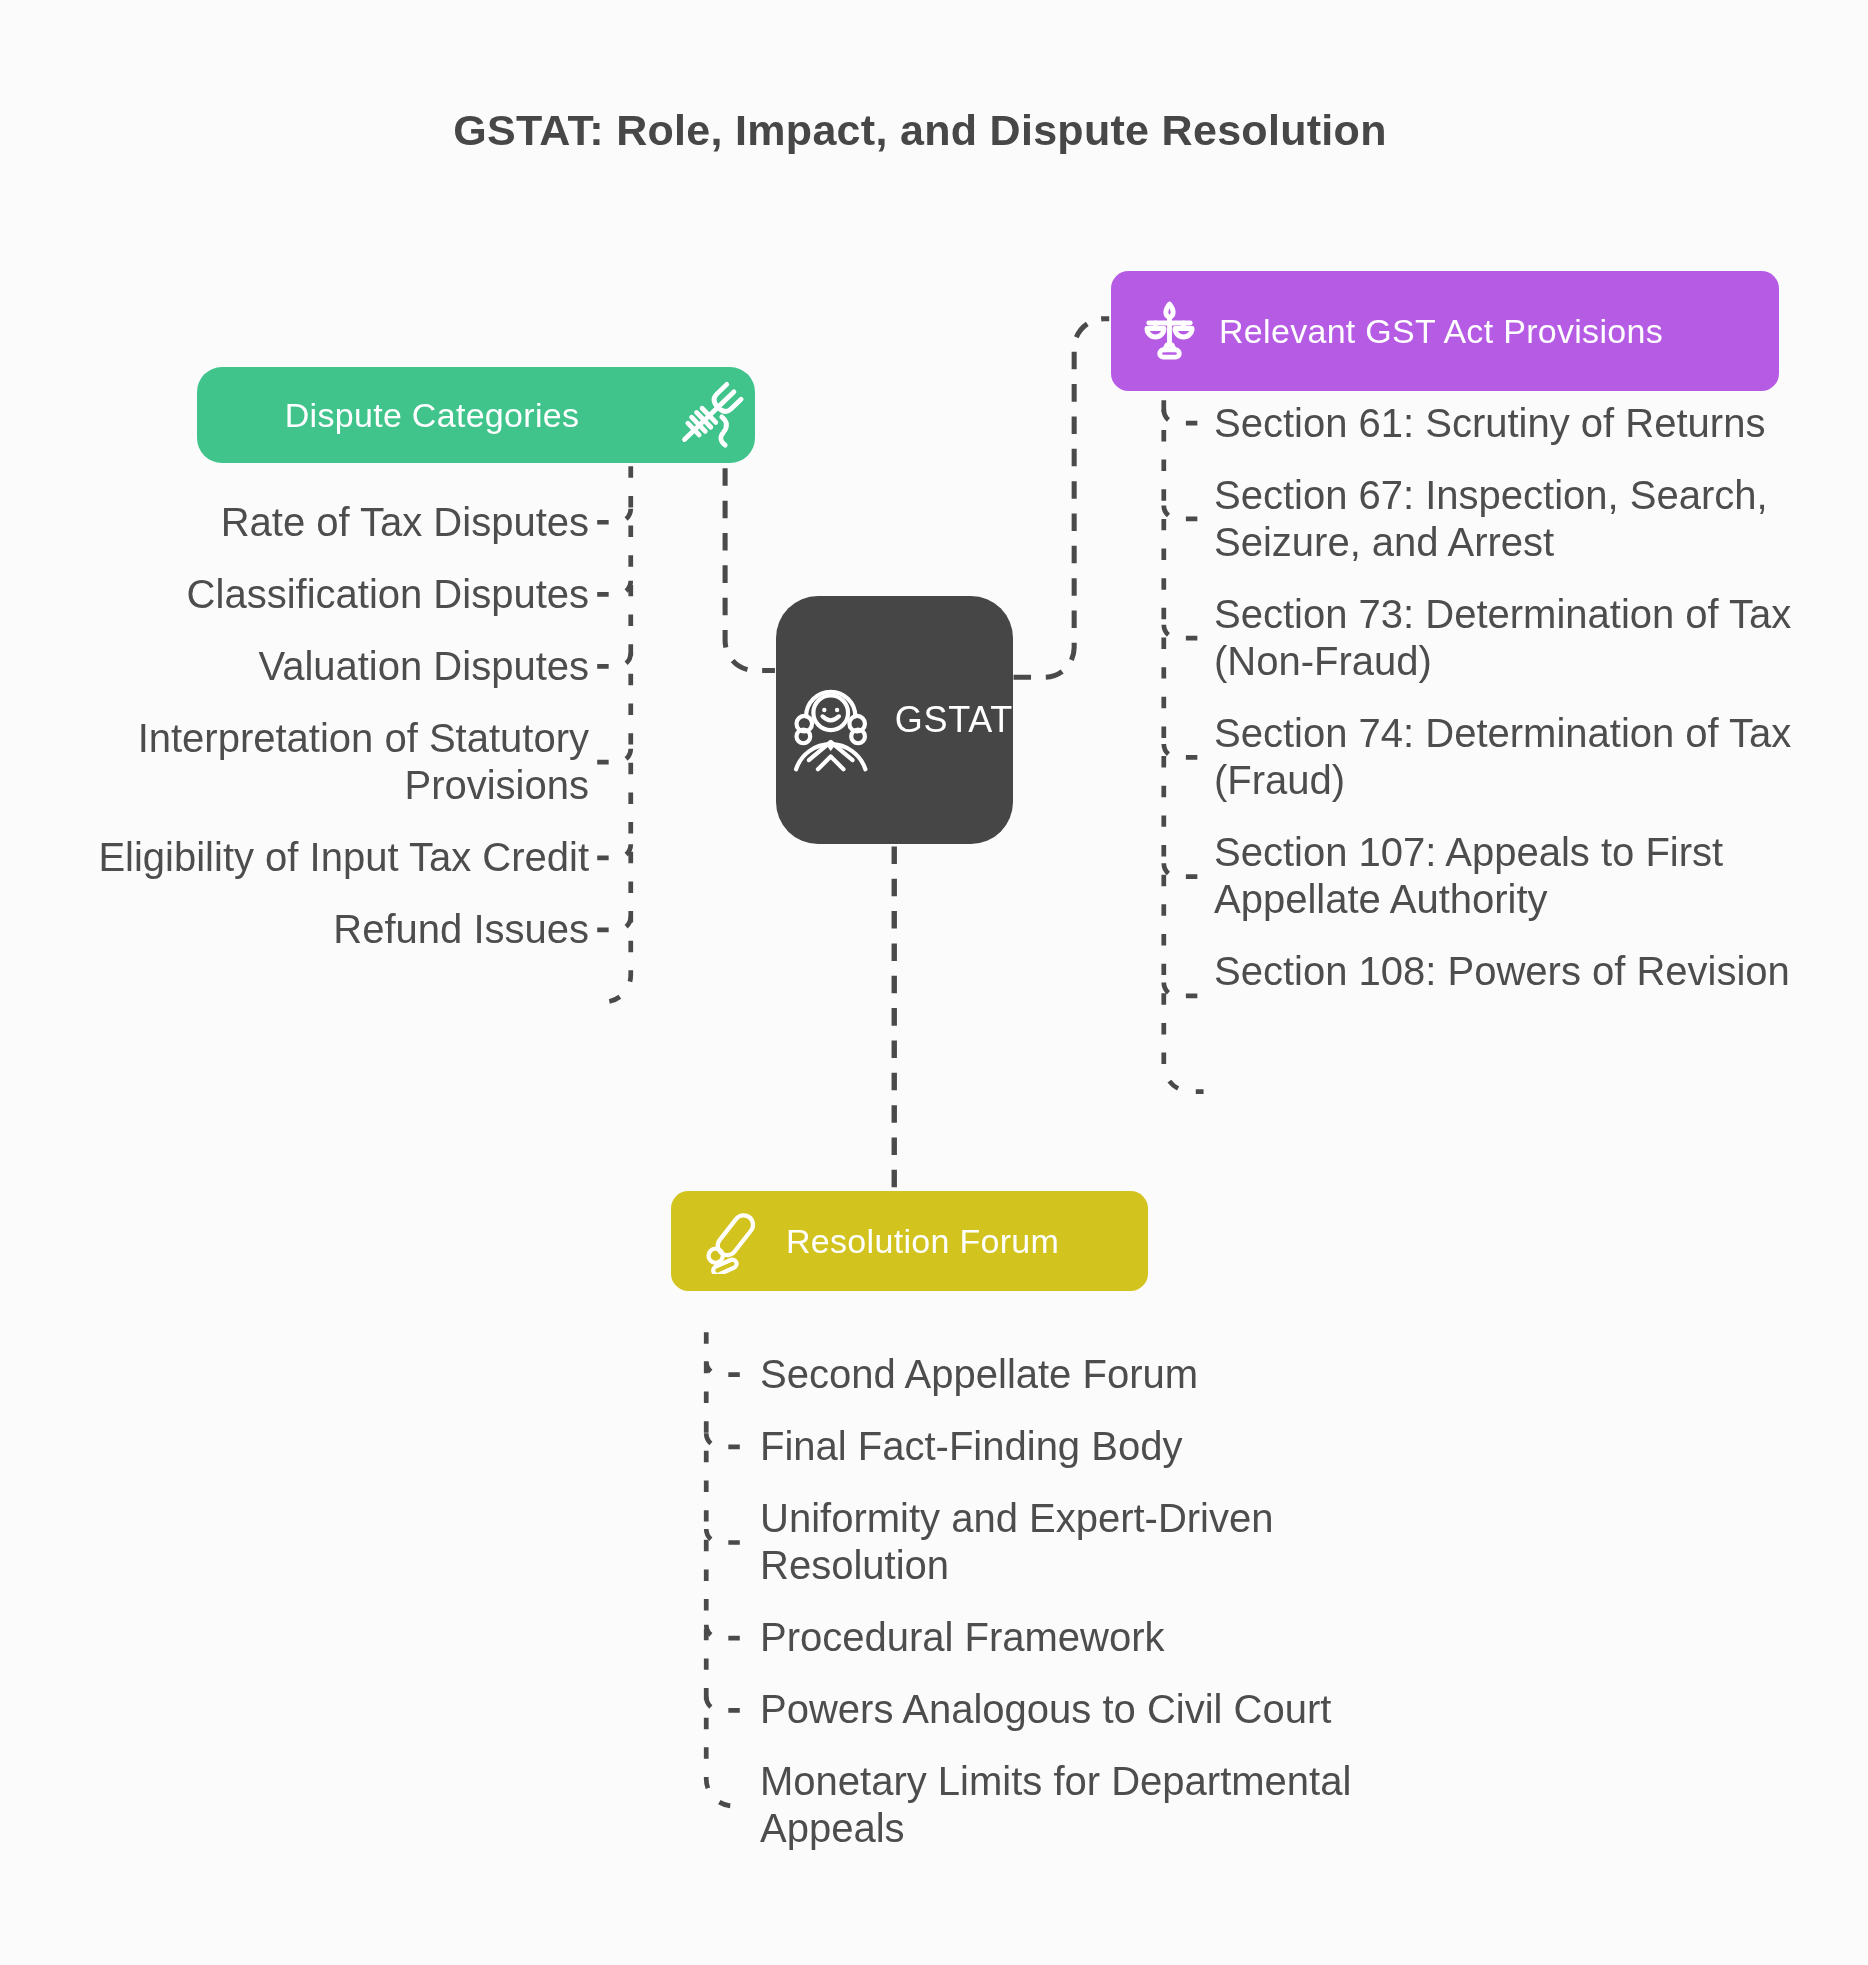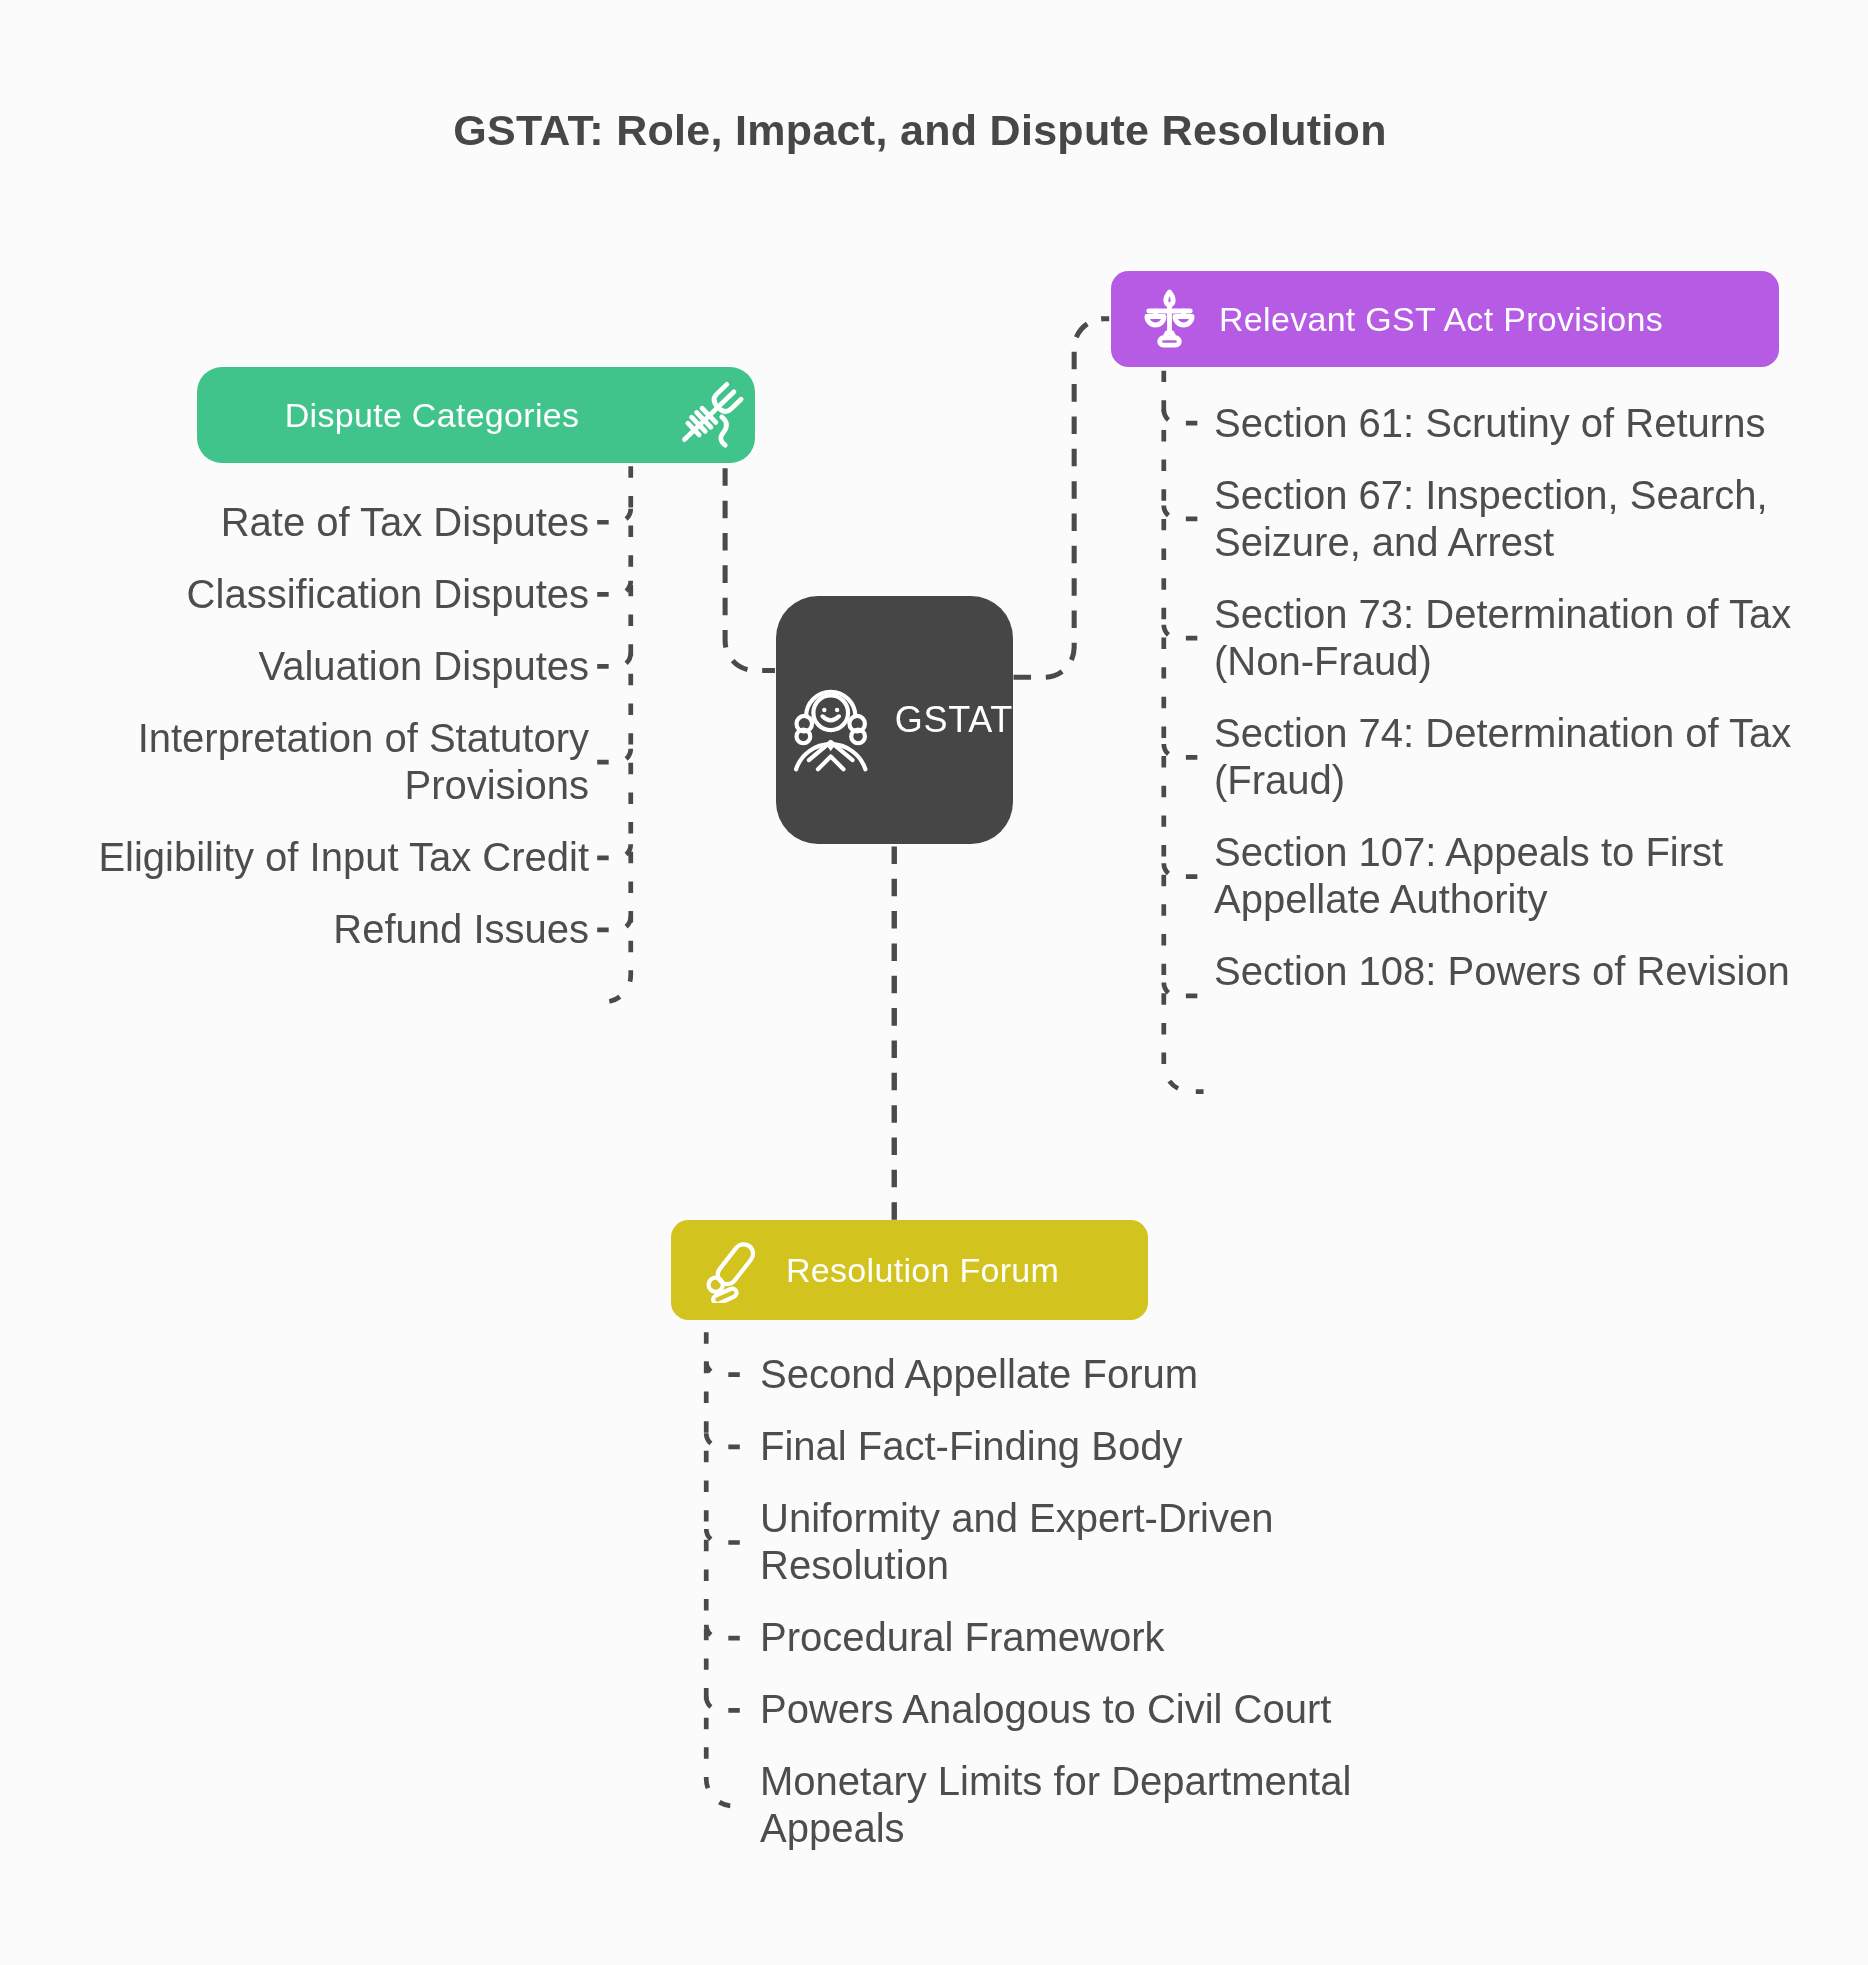--- a/index.html
+++ b/index.html
@@ -44,22 +44,22 @@
     position: absolute;
     border-radius: 17.5px;
     display: flex;
     align-items: center;
     color: #fff;
     font-size: 34px;
     letter-spacing: 0.3px;
     white-space: nowrap;
   }
   .node-green  { left:197px;  top:367px;  width:470px; height:96px; background: var(--c-dispute-categories, #41C48C); justify-content:center; padding-right:88px;border-radius:25px; }
-  .node-purple { left:1111px; top:271px;  width:640px; height:96px; background: var(--c-gst-provisions, #B65CE4); padding-left:28px; gap:19px; }
-  .node-yellow { left:671px;  top:1220px; width:446px; height:100px; background: var(--c-resolution-forum, #D3C31E); padding-left:31px; gap:19px; }
+  .node-purple { left:1111px; top:271px;  width:640px; height:120px; background: var(--c-gst-provisions, #B65CE4); padding-left:28px; gap:19px; }
+  .node-yellow { left:671px;  top:1191px; width:446px; height:100px; background: var(--c-resolution-forum, #D3C31E); padding-left:31px; gap:19px; }
 
   .node .icon { flex: 0 0 auto; display:block; }
   .fork-icon { position:absolute; right:4px; top:0px; }
 
   .center-node {
     position: absolute;
     left: 776px; top: 596px;
     width: 237px; height: 248px;
     border-radius: 42px;
     background: var(--c-center, #464646);

